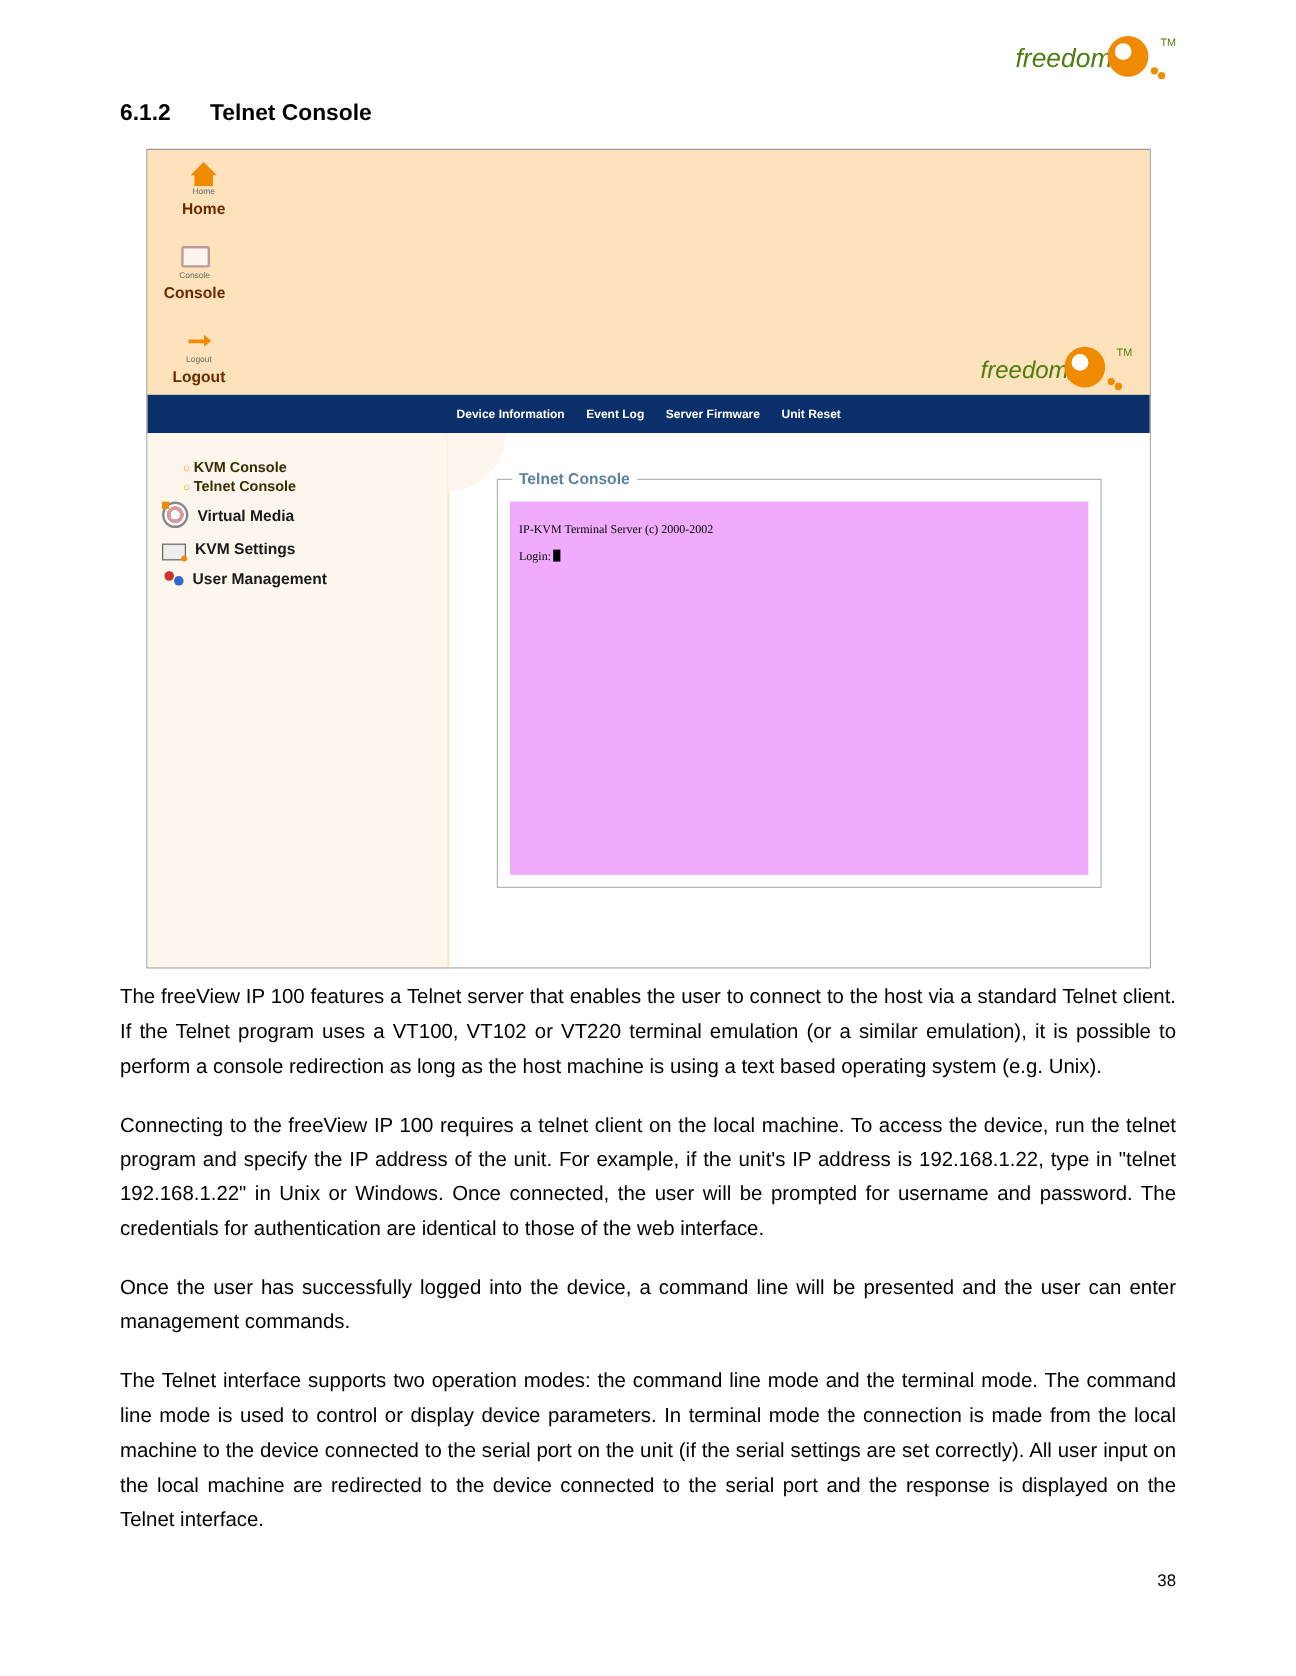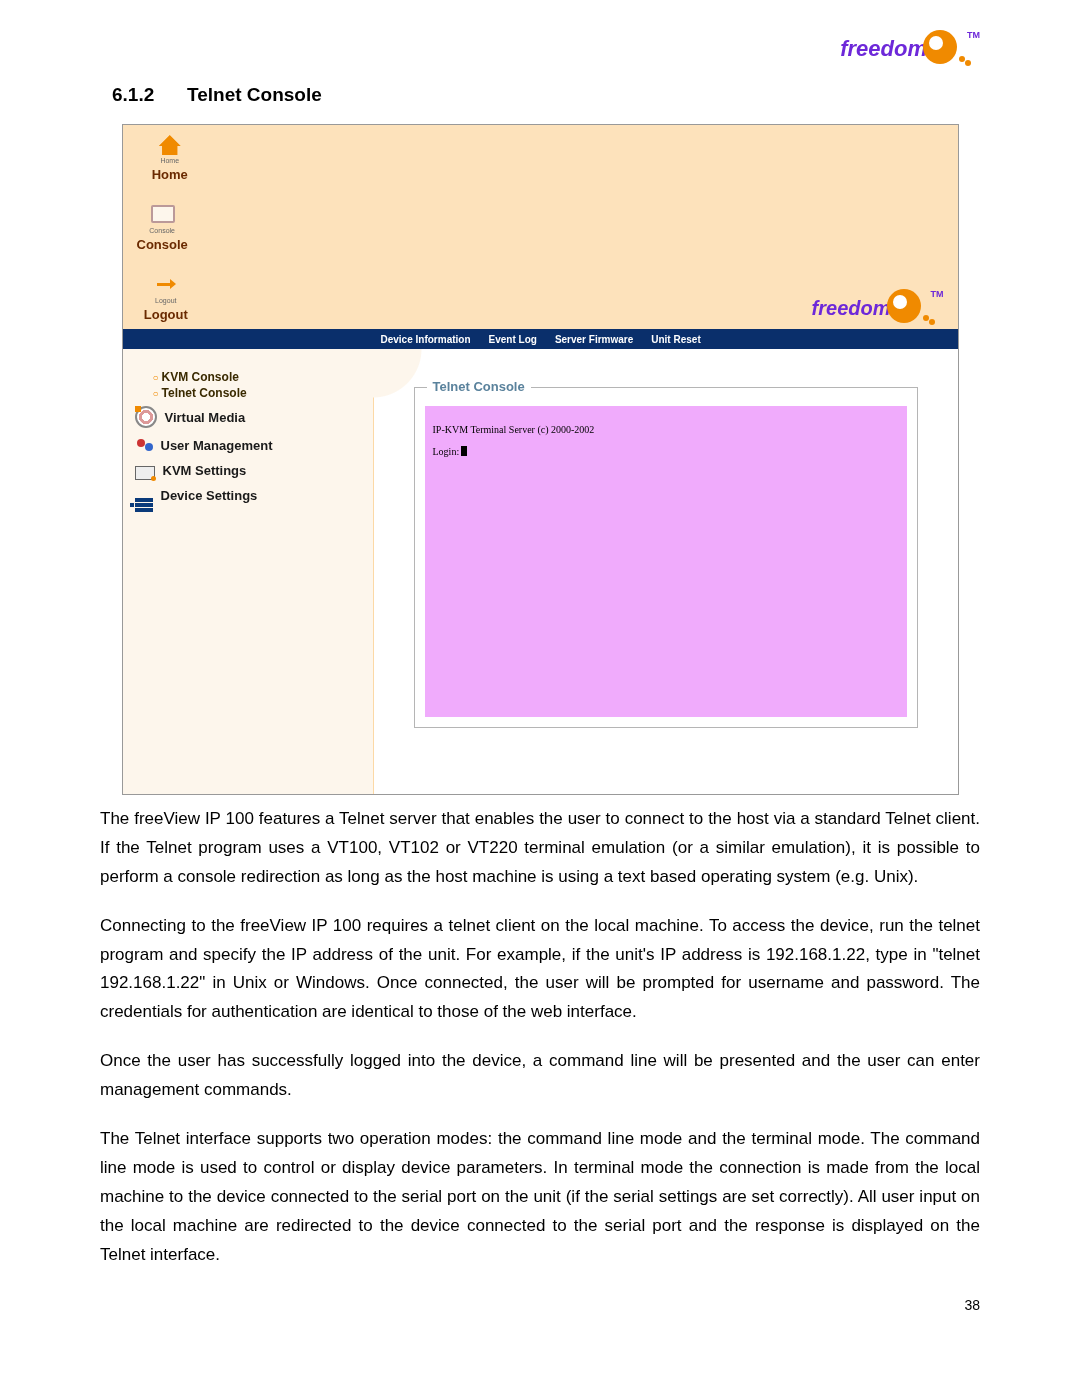--- a/index.html
+++ b/index.html
@@ -14,23 +14,23 @@
     padding: 30px 100px 40px 100px;
     position: relative;
   }
   .top-logo {
     text-align: right;
     margin-bottom: 20px;
   }
   .logo {
     display: inline-block;
     font-style: italic;
-    font-weight: bold;
+    font-weight: normal;
     font-size: 22px;
-    color: #6d28d9;
+    color: #4d7c0f;
     position: relative;
     text-align: center;
   }
   .logo .nine {
     display: inline-block;
     width: 34px;
     height: 34px;
     background: #f08a00;
     border-radius: 50%;
     vertical-align: -8px;
@@ -59,21 +59,21 @@
   }
   .logo .tm {
     font-size: 9px;
     font-style: normal;
     vertical-align: top;
     margin-left: 2px;
   }
   .section-heading {
     font-size: 19px;
     font-weight: bold;
-    margin: 20px 0 18px 12px;
+    margin: 20px 0 18px 0;
   }
   .section-heading .num { display: inline-block; width: 75px; }
   .screenshot {
     width: 835px;
     margin: 0 auto 10px auto;
     background: #fef3e2;
     border: 1px solid #999;
   }
   .ss-top {
     background: #fde2bb;
@@ -101,21 +101,21 @@
   }
   .ico-home { background: #f08a00; clip-path: polygon(50% 0, 100% 55%, 85% 55%, 85% 100%, 15% 100%, 15% 55%, 0 55%); }
   .ico-console { background: #fdf6ec; border: 2px solid #b99; border-radius: 2px; height: 14px; width: 20px; }
   .ico-logout .arrow { position:absolute; top:8px; left:2px; width:14px; height:3px; background:#f08a00; }
   .ico-logout .arrow::after { content:""; position:absolute; right:-5px; top:-4px; border-left:6px solid #f08a00; border-top:5px solid transparent; border-bottom:5px solid transparent; }
   .topnav-tiny { font-size: 7px; color: #666; display:block; line-height:8px; }
   .topnav-bold { font-weight: bold; font-size: 13px; }
   .ss-logo-sm .logo { font-size: 20px; }
   .ss-bluebar {
     background: #0a2f6b;
-    height: 20px;
+    height: 32px;
     color: #fff;
     font-size: 10px;
     display: flex;
     align-items: center;
     padding-left: 258px;
   }
   .ss-bluebar span { margin-right: 18px; font-weight: bold; cursor: default; }
   .ss-body {
     display: flex;
     background: #fdf6ec;
@@ -277,30 +277,26 @@
     </div>
     <div class="ss-body">
       <div class="ss-sidebar">
         <div class="side-sub"><span class="bullet">○</span><span>KVM Console</span></div>
         <div class="side-sub"><span class="bullet">○</span><span>Telnet Console</span></div>
         <div class="side-item">
           <span class="side-ico ico-media"></span>
           <span>Virtual Media</span>
         </div>
         <div class="side-item">
+          <span class="side-ico ico-kvm"></span>
+          <span>KVM Settings</span>
+        </div>
+        <div class="side-item">
           <span class="side-ico ico-user"></span>
           <span>User Management</span>
-        </div>
-        <div class="side-item">
-          <span class="side-ico ico-kvm"></span>
-          <span>KVM Settings</span>
-        </div>
-        <div class="side-item">
-          <span class="side-ico ico-dev"></span>
-          <span>Device Settings</span>
         </div>
       </div>
       <div class="ss-main">
         <div class="telnet-fieldset">
           <div class="telnet-legend">Telnet Console</div>
           <div class="telnet-box">
             <div>IP-KVM Terminal Server (c) 2000-2002</div>
             <br>
             <div><span>Login:</span><span class="telnet-cursor"></span></div>
           </div>

